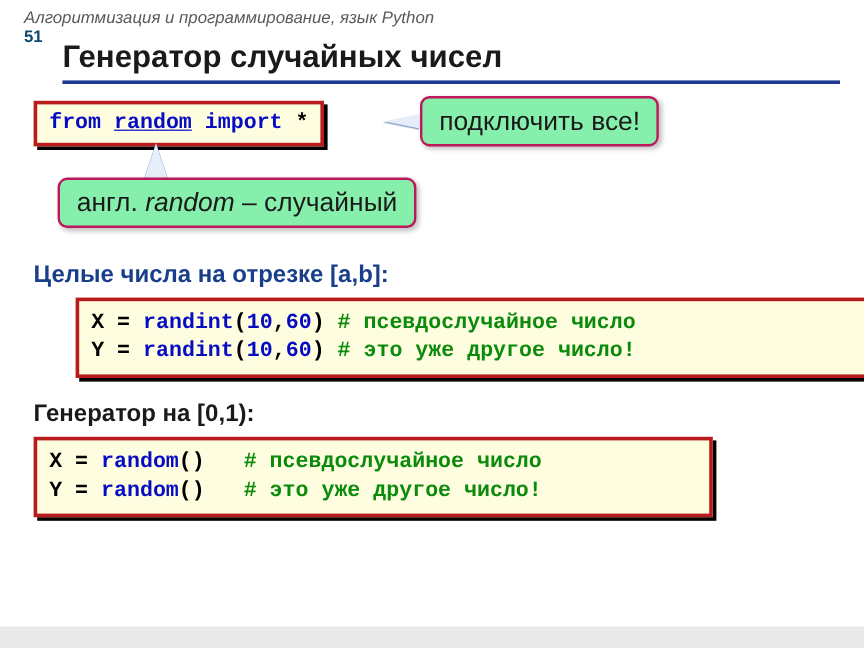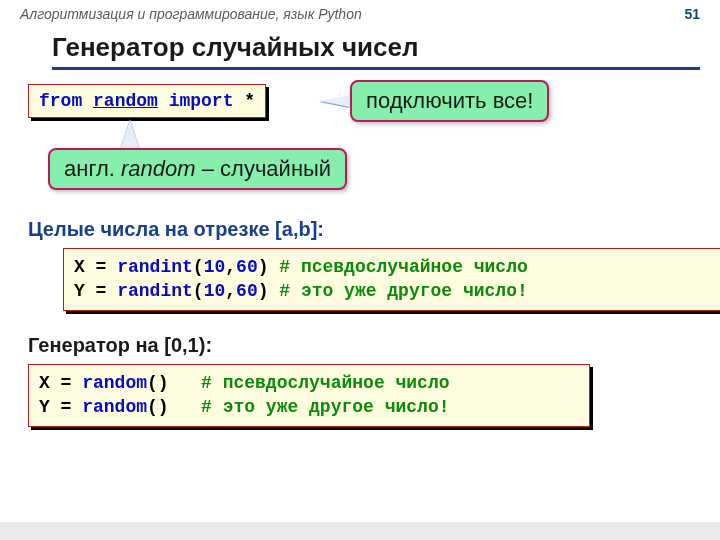--- a/index.html
+++ b/index.html
@@ -21,41 +21,42 @@
   .header {
     position: absolute;
     top: 6px;
     left: 20px;
     right: 20px;
     display: flex;
     justify-content: space-between;
     color: #5a5a5a;
     font-size: 14px;
     font-style: italic;
+    flex-direction: column;
   }
   .header .page {
     font-style: normal;
     font-weight: bold;
     color: #0c4a6e;
   }
   .title {
     position: absolute;
     top: 32px;
     left: 20px;
     right: 20px;
     font-size: 26px;
     font-weight: bold;
     color: #1a1a1a;
     padding-bottom: 4px;
     border-bottom: 3px solid #1e3a93;
     margin-left: 32px;
   }
   .code-box {
     background: #fffde0;
-    border: 1px solid #b91c1c;
+    border: 3px solid #b91c1c;
     box-shadow: 3px 3px 0 #000;
     font-family: "Courier New", monospace;
     font-size: 18px;
     font-weight: bold;
     padding: 6px 10px;
     white-space: pre;
     display: inline-block;
   }
   .code-import {
     position: absolute;

